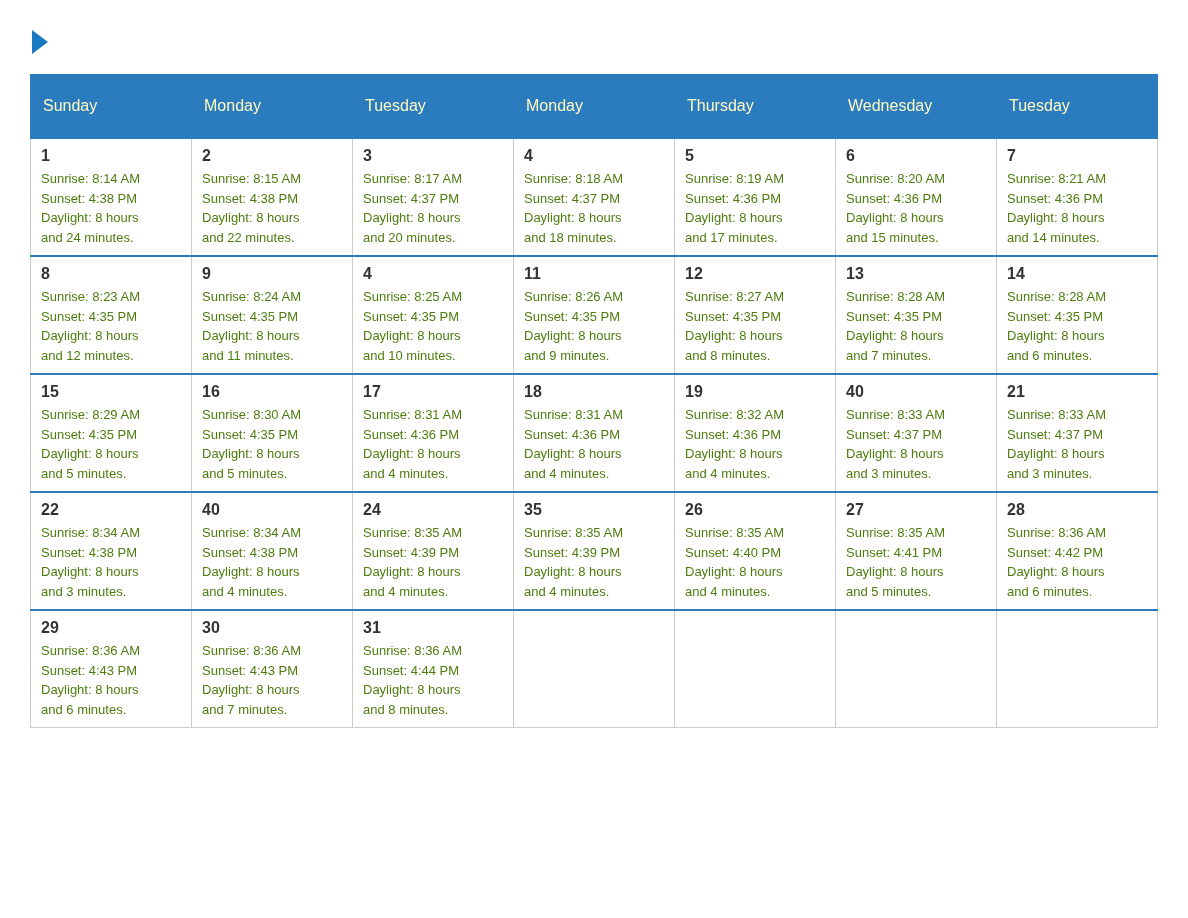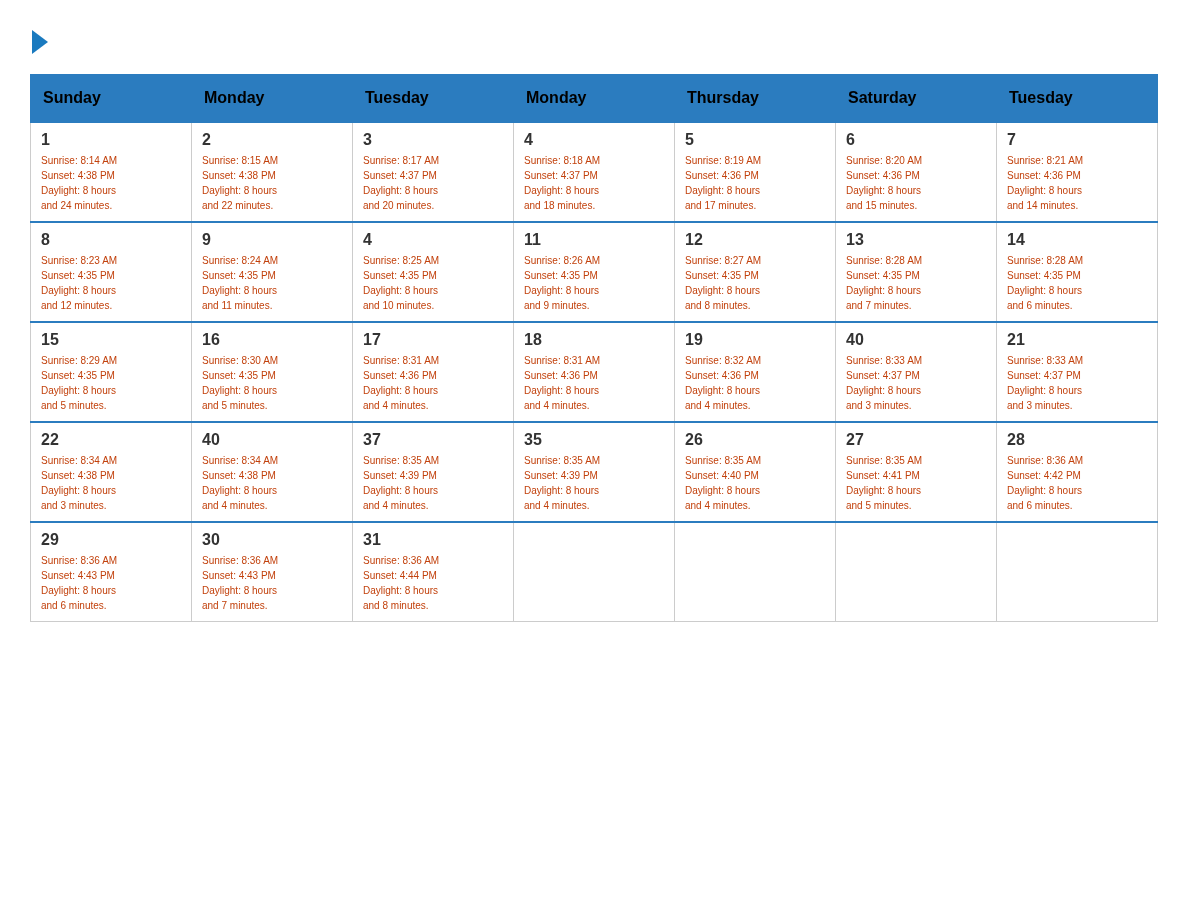--- a/index.html
+++ b/index.html
@@ -34,44 +34,44 @@
       font-size: 22px;
       color: #555;
       margin-top: 6px;
     }
     .calendar {
       width: 100%;
       border-collapse: collapse;
     }
     .calendar th {
       background-color: #2b7cbf;
-      color: #000000;
+      color: #fef9c3;
       font-size: 16px;
-      font-weight: bold;
-      padding: 14px 12px;
+      font-weight: normal;
+      padding: 22px 12px;
       text-align: left;
       border: 1px solid #2b7cbf;
     }
     .calendar td {
       border: 1px solid #ccc;
       vertical-align: top;
       padding: 8px 10px;
       width: 14.28%;
       min-height: 100px;
     }
     .day-number {
       font-size: 16px;
       font-weight: bold;
       color: #333;
       display: block;
       margin-bottom: 4px;
     }
     .day-info {
-      font-size: 10px;
-      color: #c2410c;
+      font-size: 13px;
+      color: #4d7c0f;
       line-height: 1.5;
     }
     .calendar tr td {
       border-top: 2px solid #2b7cbf;
     }
     .calendar tbody tr:not(:first-child) td {
       border-top: 2px solid #2b7cbf;
     }
     .empty-cell {
       background: #fff;
@@ -122,21 +122,21 @@
 </div>
 
 <table class="calendar">
   <thead>
     <tr>
     <th>Sunday</th>
         <th>Monday</th>
         <th>Tuesday</th>
         <th>Monday</th>
         <th>Thursday</th>
-        <th>Saturday</th>
+        <th>Wednesday</th>
         <th>Tuesday</th>
       </tr>
   </thead>
   <tbody id="calendar-body">
   <tr>
         <td>
           <span class="day-number">1</span>
           <div class="day-info">
             Sunrise: 8:14 AM<br>
             Sunset: 4:38 PM<br>
@@ -342,21 +342,21 @@
         <td>
           <span class="day-number">40</span>
           <div class="day-info">
             Sunrise: 8:34 AM<br>
             Sunset: 4:38 PM<br>
             Daylight: 8 hours<br>
             and 4 minutes.
           </div>
         </td>
         <td>
-          <span class="day-number">37</span>
+          <span class="day-number">24</span>
           <div class="day-info">
             Sunrise: 8:35 AM<br>
             Sunset: 4:39 PM<br>
             Daylight: 8 hours<br>
             and 4 minutes.
           </div>
         </td>
         <td>
           <span class="day-number">35</span>
           <div class="day-info">

